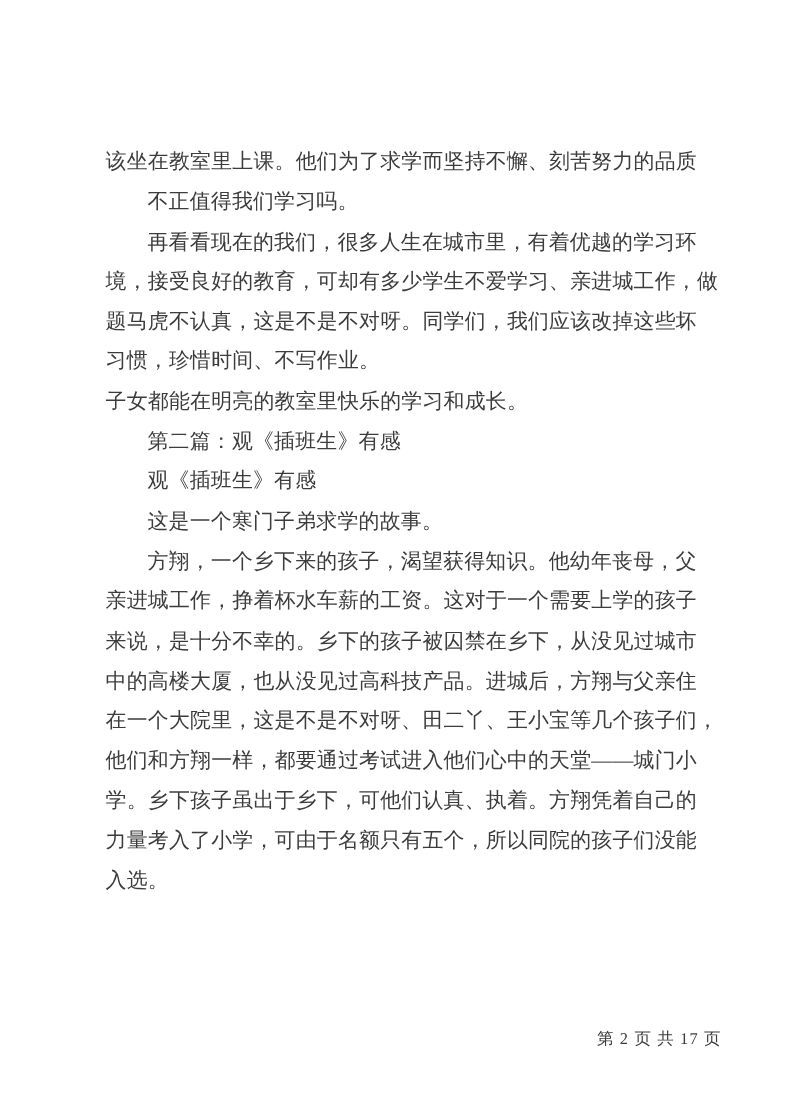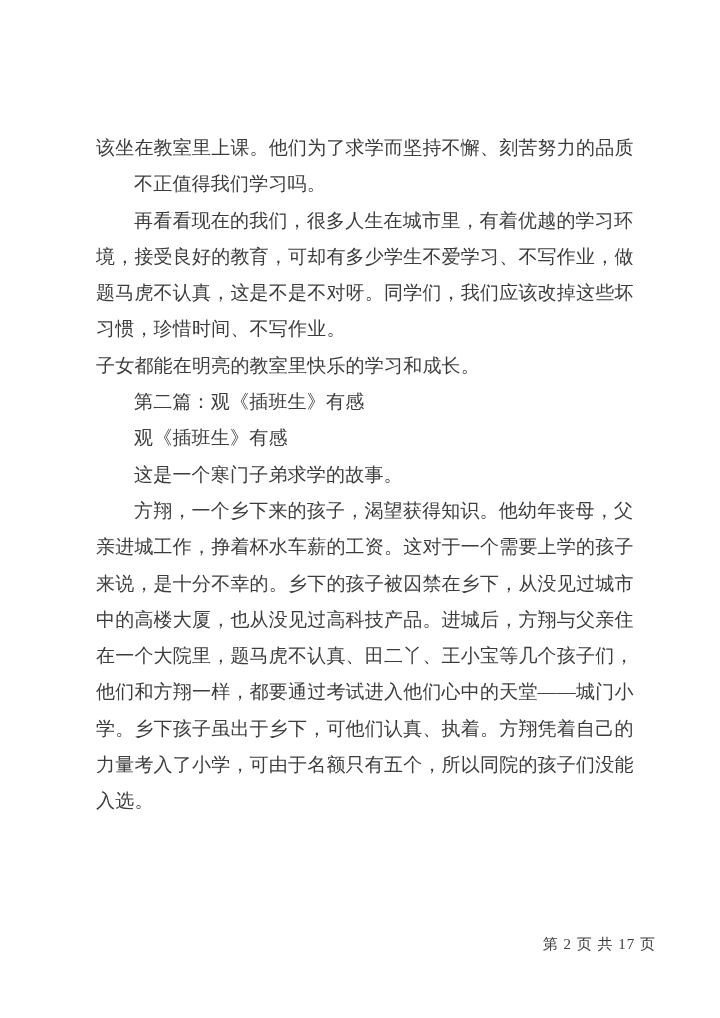--- a/index.html
+++ b/index.html
@@ -51,31 +51,31 @@
     }
   </style>
 </head>
 <body style="background: rgb(255, 255, 255);">
 
 <div class="page">
   <div class="doc-body" style="color: rgb(60, 60, 60);">
       <div class="text-line">该坐在教室里上课。他们为了求学而坚持不懈、刻苦努力的品质</div>
       <div class="text-line indent">不正值得我们学习吗。</div>
       <div class="text-line indent">再看看现在的我们，很多人生在城市里，有着优越的学习环</div>
-      <div class="text-line">境，接受良好的教育，可却有多少学生不爱学习、不写作业，做</div>
+      <div class="text-line">境，接受良好的教育，可却有多少学生不爱学习、亲进城工作，做</div>
       <div class="text-line">题马虎不认真，这是不是不对呀。同学们，我们应该改掉这些坏</div>
       <div class="text-line">习惯，珍惜时间、不写作业。</div>
       <div class="text-line">子女都能在明亮的教室里快乐的学习和成长。</div>
       <div class="text-line indent">第二篇：观《插班生》有感</div>
       <div class="text-line indent">观《插班生》有感</div>
       <div class="text-line indent">这是一个寒门子弟求学的故事。</div>
       <div class="text-line indent">方翔，一个乡下来的孩子，渴望获得知识。他幼年丧母，父</div>
       <div class="text-line">亲进城工作，挣着杯水车薪的工资。这对于一个需要上学的孩子</div>
       <div class="text-line">来说，是十分不幸的。乡下的孩子被囚禁在乡下，从没见过城市</div>
       <div class="text-line">中的高楼大厦，也从没见过高科技产品。进城后，方翔与父亲住</div>
-      <div class="text-line">在一个大院里，题马虎不认真、田二丫、王小宝等几个孩子们，</div>
+      <div class="text-line">在一个大院里，这是不是不对呀、田二丫、王小宝等几个孩子们，</div>
       <div class="text-line">他们和方翔一样，都要通过考试进入他们心中的天堂——城门小</div>
       <div class="text-line">学。乡下孩子虽出于乡下，可他们认真、执着。方翔凭着自己的</div>
       <div class="text-line">力量考入了小学，可由于名额只有五个，所以同院的孩子们没能</div>
       <div class="text-line">入选。</div>
     </div>
   <div class="page-footer" style="color: rgb(60, 60, 60);">第 2 页 共 17 页</div>
 </div>
 
 </body></html>

